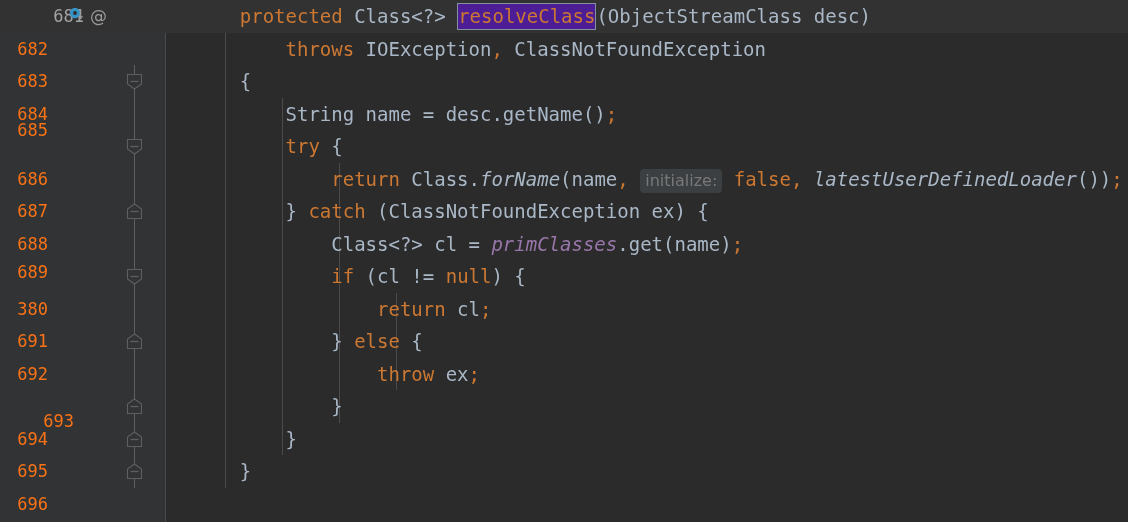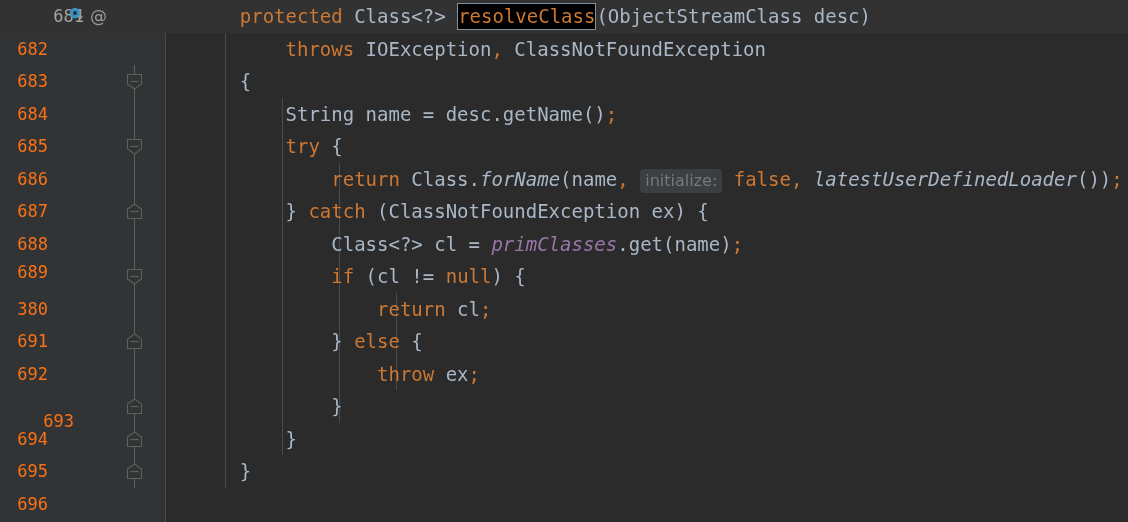--- a/index.html
+++ b/index.html
@@ -115,21 +115,21 @@
     color: #a9b7c6;
   }
 
   
   .kw   { color: #cc7832; }
   .pln  { color: #a9b7c6; }
   .sfld { color: #9876aa; font-style: italic; }
   .smth { color: #a9b7c6; font-style: italic; }
 
   .sel {
-    background: #000000;
+    background: #4c1d95;
     border: 1px solid #82919e;
     color: #cc7832;
     padding: 1px 0 2px 0;
     margin: -1px 0;
     box-sizing: border-box;
   }
 
   .hint {
     background: #3b3f41;
     color: #787878;
@@ -171,21 +171,21 @@
       <div class="marker-override" style="top: 7px;"><svg width="17" height="17" viewBox="0 0 17 17">
           <circle cx="6" cy="6" r="5.2" fill="#3592c4"></circle>
           <circle cx="6" cy="6" r="1.9" fill="#2b2b2b"></circle>
           <path d="M11.5 2 L11.5 11.5" stroke="#9a9a9a" stroke-width="1.6" fill="none"></path>
           <path d="M8.8 9.2 L11.5 12.6 L14.2 9.2 Z" fill="#9a9a9a"></path>
         </svg></div>
       <div class="marker-at" style="top: 0px; height: 32.5px; line-height: 32.5px;">@</div>
       <div class="lineno" style="top: 32.5px; height: 32.5px; line-height: 32.5px;">682</div>
       <div class="lineno" style="top: 65px; height: 32.5px; line-height: 32.5px;">683</div>
       <div class="lineno" style="top: 97.5px; height: 32.5px; line-height: 32.5px;">684</div>
-      <div class="lineno" style="top: 130px; height: 32.5px; line-height: 32.5px; text-align: right;">685</div>
+      <div class="lineno" style="top: 114px; height: 32.5px; line-height: 32.5px; text-align: right;">685</div>
       <div class="lineno" style="top: 162.5px; height: 32.5px; line-height: 32.5px;">686</div>
       <div class="lineno" style="top: 195px; height: 32.5px; line-height: 32.5px;">687</div>
       <div class="lineno" style="top: 227.5px; height: 32.5px; line-height: 32.5px;">688</div>
       <div class="lineno" style="top: 256px; height: 32.5px; line-height: 32.5px; text-align: right;">689</div>
       <div class="lineno" style="top: 292.5px; height: 32.5px; line-height: 32.5px;">380</div>
       <div class="lineno" style="top: 325px; height: 32.5px; line-height: 32.5px;">691</div>
       <div class="lineno" style="top: 357.5px; height: 32.5px; line-height: 32.5px;">692</div>
       <div class="lineno" style="top: 405px; height: 32.5px; line-height: 32.5px; padding-left: 26px;">693</div>
       <div class="lineno" style="top: 422.5px; height: 32.5px; line-height: 32.5px;">694</div>
       <div class="lineno" style="top: 455px; height: 32.5px; line-height: 32.5px; text-align: right;">695</div>

